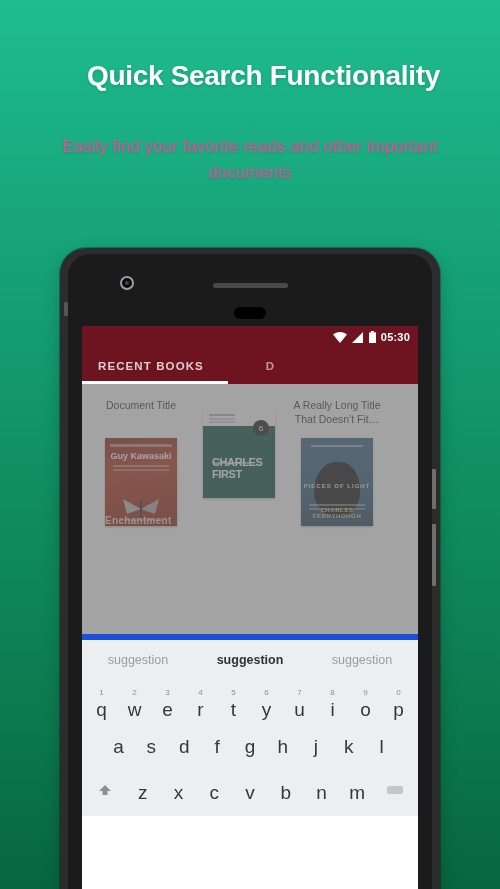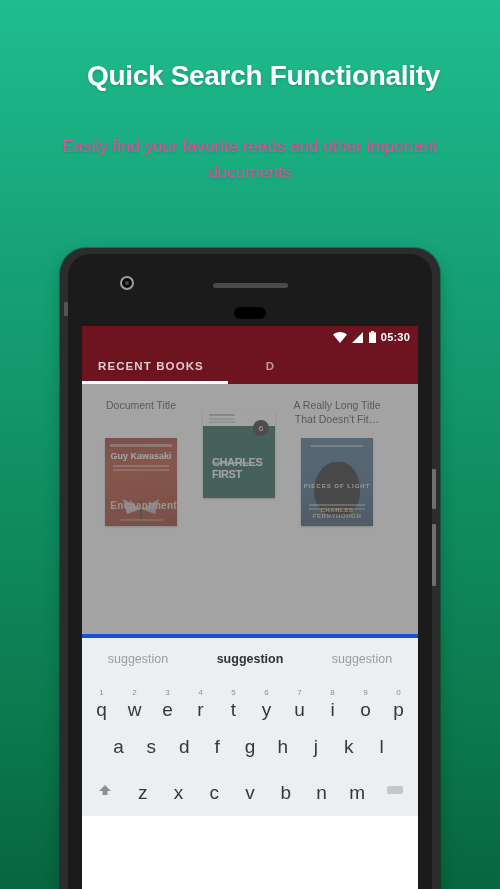--- a/index.html
+++ b/index.html
@@ -108,21 +108,21 @@
   
   .cv1 { background:linear-gradient(170deg,#8e2a18 0%,#b5351d 35%,#8d2512 100%); }
   .cv1 .top-line { position:absolute; top:6px; left:5px; right:5px; height:3px;
     background:rgba(255,255,255,0.45); }
   .cv1 .author { position:absolute; top:13px; left:0; right:0; text-align:center;
     color:#fff; font-size:9px; font-weight:bold; }
   .cv1 .blurb { position:absolute; top:27px; left:8px; right:8px; height:2px;
     background:rgba(255,255,255,0.4); box-shadow:0 4px 0 rgba(255,255,255,0.32); }
   .cv1 .moth { position:absolute; left:50%; top:58px; width:42px; height:26px;
     transform:translateX(-50%); }
-  .cv1 .booktitle { position:absolute; bottom:15px; left:0; right:0; text-align:right;
+  .cv1 .booktitle { position:absolute; bottom:0; left:0; right:0; text-align:left;
     color:#e8cfc4; font-size:10px; font-weight:bold; letter-spacing:0.3px; }
   .cv1 .foot { position:absolute; bottom:5px; left:14px; right:14px; height:2px;
     background:rgba(255,255,255,0.28); }
 
   
   .cv2 { background:#ffffff; }
   .cv2 .band { position:absolute; left:0; right:0; top:16px; bottom:0; background:#0d5244; }
   .cv2 .hdr { position:absolute; top:4px; left:6px; width:26px; height:2px;
     background:#b9b9b9; box-shadow:0 4px 0 #d6d6d6, 0 7px 0 #d6d6d6; }
   .cv2 .badge { position:absolute; top:10px; right:6px; width:16px; height:16px;
@@ -146,21 +146,21 @@
   .cv3 .blurb2 { position:absolute; bottom:20px; left:8px; right:8px; height:2px;
     background:rgba(255,255,255,0.4); box-shadow:0 4px 0 rgba(255,255,255,0.32); }
   .cv3 .auth { position:absolute; bottom:7px; left:0; right:0; text-align:center;
     color:#e8c98a; font-size:6px; font-weight:bold; letter-spacing:0.6px; }
 
   .scrim { position:absolute; inset:0; background:#6a6a6a; opacity:0.62; }
 
   
   .suggestions {
     display:flex; align-items:center; height:46px; background:#eceff0;
-    border-top:4px solid #1d4ed8;
+    border-top:6px solid #1d4ed8;
   }
   .sugg { flex:1; text-align:center; font-size:12.5px; color:#9a9d9f; position:relative; }
   .sugg.strong { color:#2f3335; font-weight:bold; }
   .sugg + .sugg:before {
     content:""; position:absolute; left:0; top:9px; bottom:9px; width:1px; background:#d2d5d6;
   }
 
   
   .keyboard { background:#eceff0; padding:8px 3px 0 3px; }
   .krow { display:flex; justify-content:center; }

